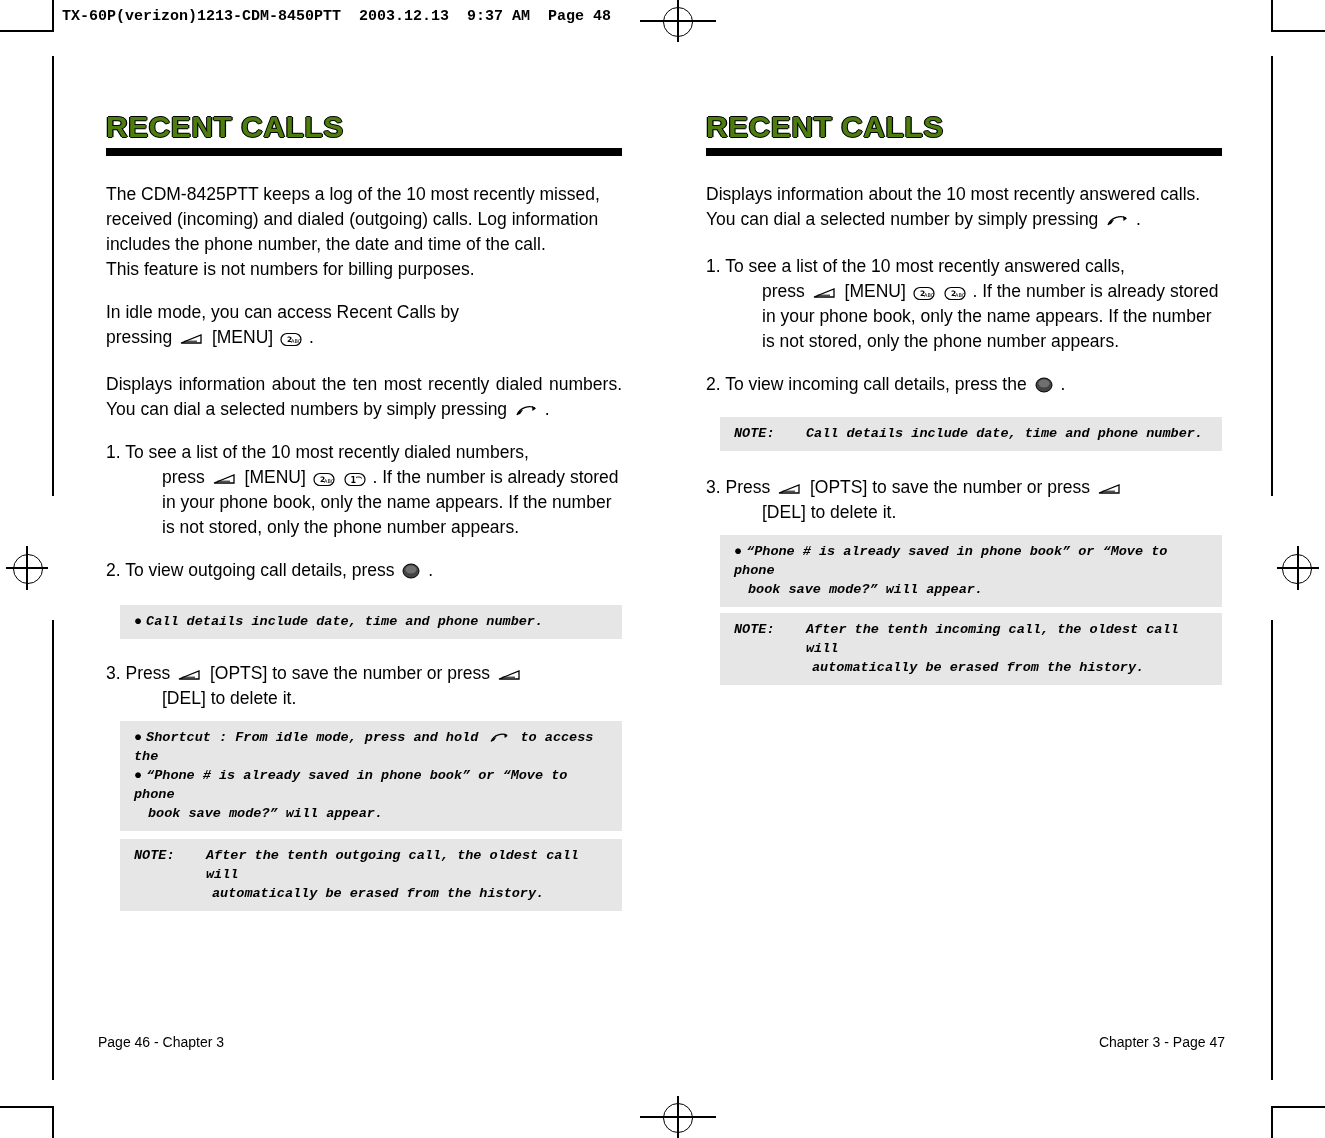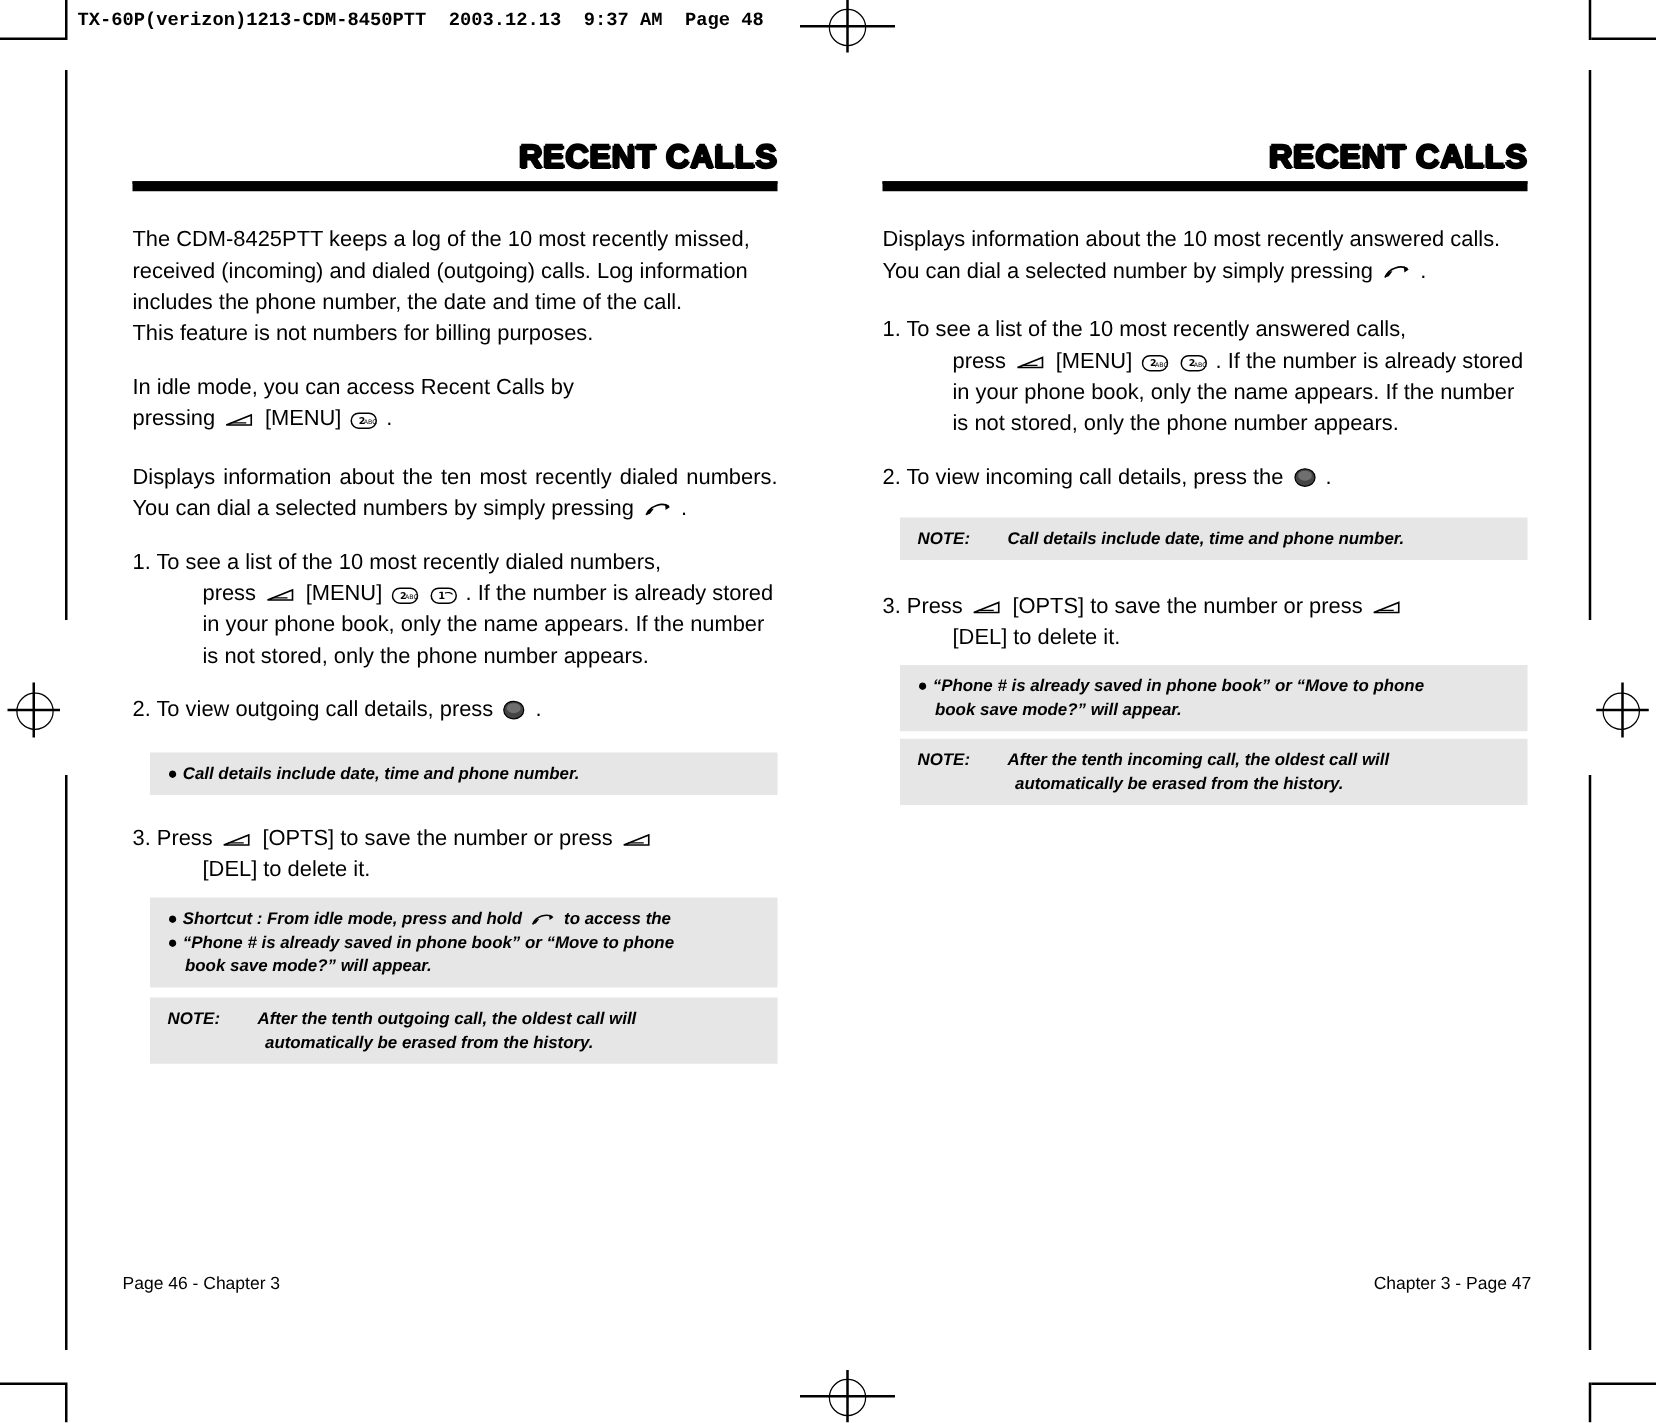--- a/index.html
+++ b/index.html
@@ -41,25 +41,25 @@
 
   
   .col {
     position: absolute;
     top: 110px;
   }
   .col-left { left: 106px; width: 516px; }
   .col-right { left: 706px; width: 516px; }
 
   .title {
-    font-size: 26px;
+    font-size: 30px;
     font-weight: bold;
     letter-spacing: 0.5px;
-    text-align: right;
-    color: #000000;
+    text-align: left;
+    color: #4d7c0f;
     text-shadow:
       -1.2px 0 0 #000,
       1.2px 0 0 #000,
       0 -1.2px 0 #000,
       0 1.2px 0 #000;
     margin: 0;
     padding-bottom: 4px;
   }
   .title-rule {
     height: 6px;
@@ -97,20 +97,21 @@
 
   
   .notebox {
     background: #e6e6e6;
     font-size: 13.5px;
     font-weight: bold;
     font-style: italic;
     line-height: 19px;
     padding: 7px 10px 8px 14px;
     margin: 0 0 14px 0;
+    font-family: Liberation Mono, monospace;
   }
   .notebox .row { display: block; }
   .notebox .bullet { margin-right: 4px; }
   .note-label {
     display: inline-block;
     width: 72px;
     font-style: italic;
     font-weight: bold;
   }
   .note-text {
@@ -136,21 +137,21 @@
     display: inline-block;
     vertical-align: -4px;
     margin: 0 2px;
   }
   .key svg { display: block; }
 
   
   .footer {
     position: absolute;
     font-size: 14px;
-    bottom: 104px;
+    bottom: 88px;
   }
   .footer-left { left: 98px; }
   .footer-right { right: 100px; }
 </style>
 </head>
 <body>
 
 <div class="crop-line" style="left:0px; top:30px; width:52px; height:2px;"></div>
 <div class="crop-line" style="left:52px; top:0px; width:2px; height:32px;"></div>
 <div class="crop-line" style="right:0px; top:30px; width:52px; height:2px;"></div>

